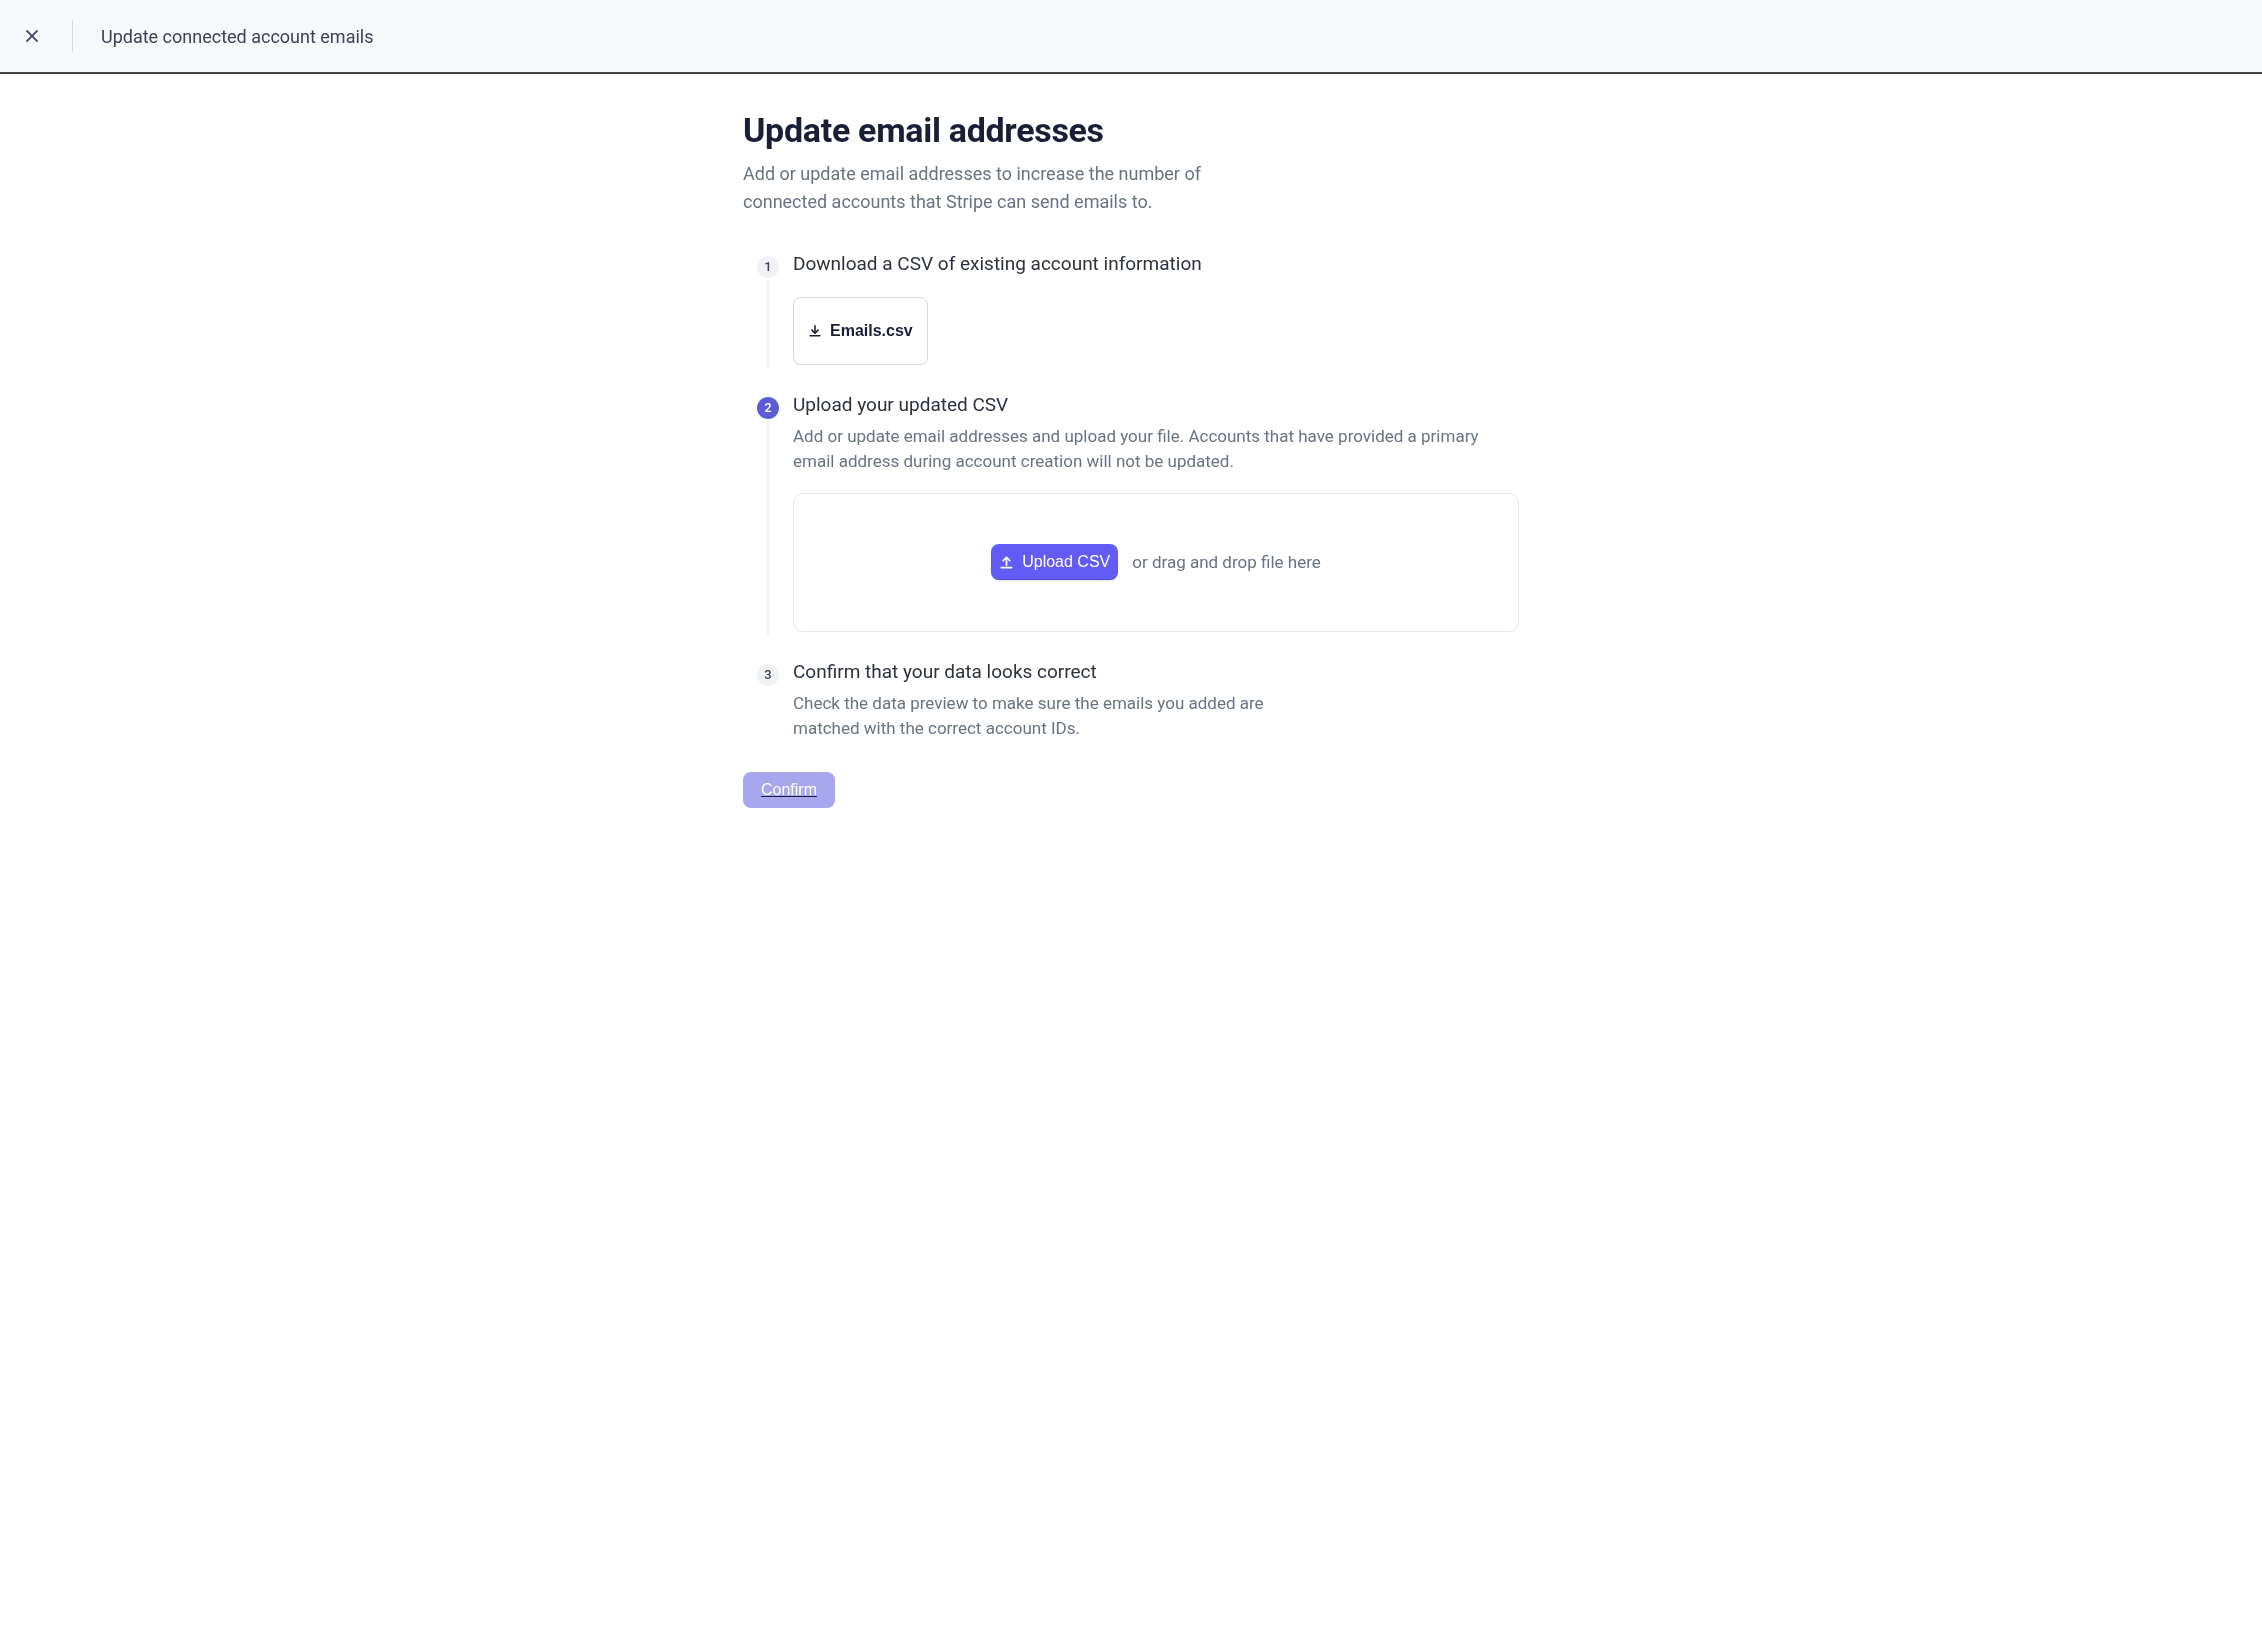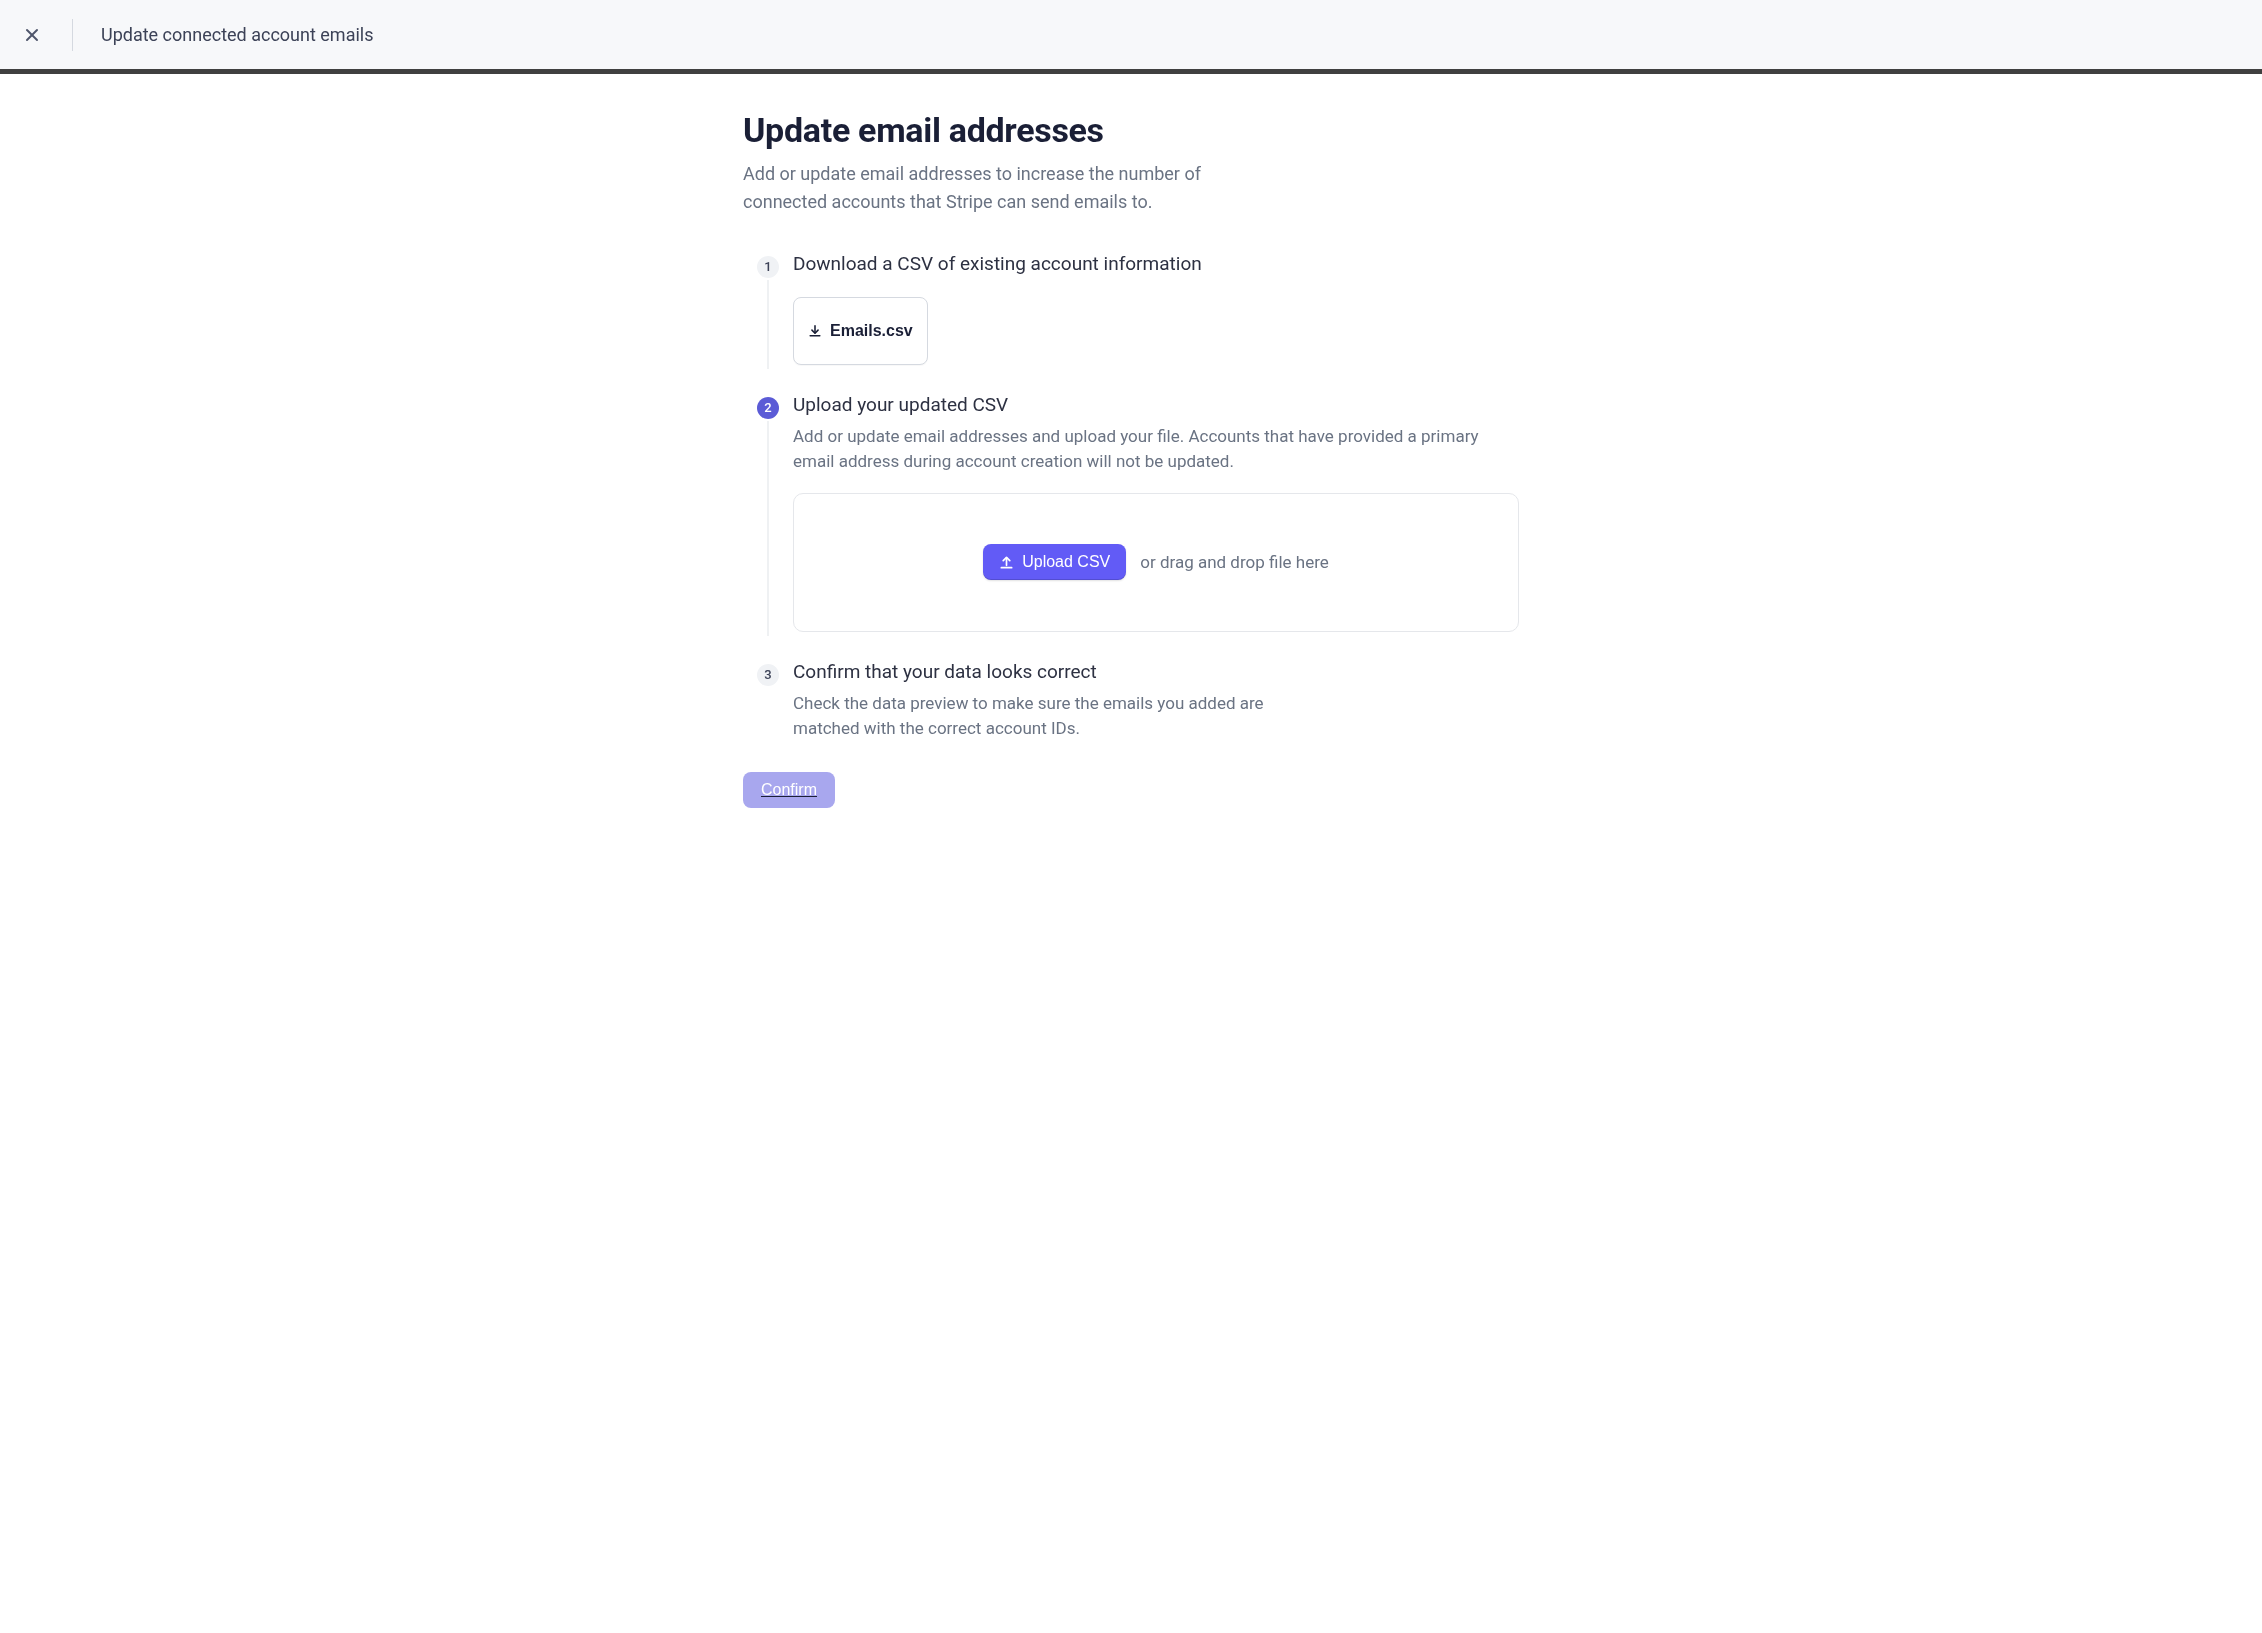--- a/index.html
+++ b/index.html
@@ -10,21 +10,21 @@
     color: #1a1f36;
     font-size: 16px;
   }
 
   .topbar {
     display: flex;
     align-items: center;
     height: 74px;
     padding: 0 20px;
     background: #f7f8fa;
-    border-bottom: 5px solid #404040;
+    border-bottom: 2px solid #404040;
   }
   .close-btn {
     width: 24px;
     height: 24px;
     display: flex;
     align-items: center;
     justify-content: center;
     cursor: pointer;
     color: #4f566b;
   }
@@ -149,21 +149,21 @@
     height: 139px;
     display: flex;
     align-items: center;
     justify-content: center;
     gap: 14px;
   }
   .upload-btn {
     display: inline-flex;
     align-items: center;
     gap: 8px;
-    padding: 9px 16px;
+    padding: 9px 8px;
     border-radius: 8px;
     background: #625bf6;
     color: #ffffff;
     font-size: 16px;
     font-weight: 500;
     border: none;
     cursor: pointer;
     box-shadow: 0 1px 2px rgba(0,0,0,0.12), inset 0 -1px 0 rgba(0,0,0,0.15);
   }
   .upload-btn svg { width: 15px; height: 15px; }

